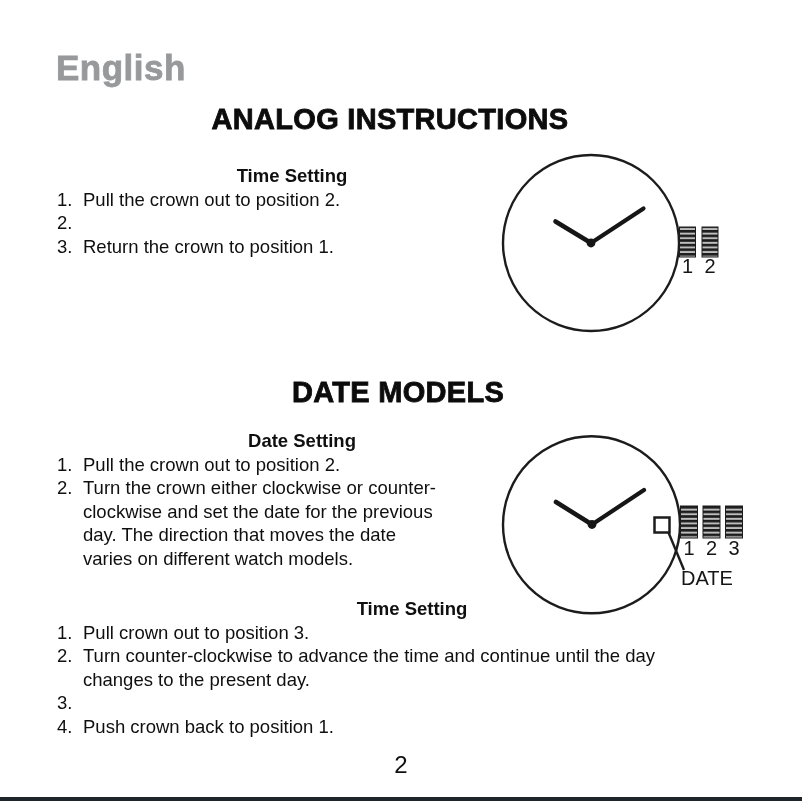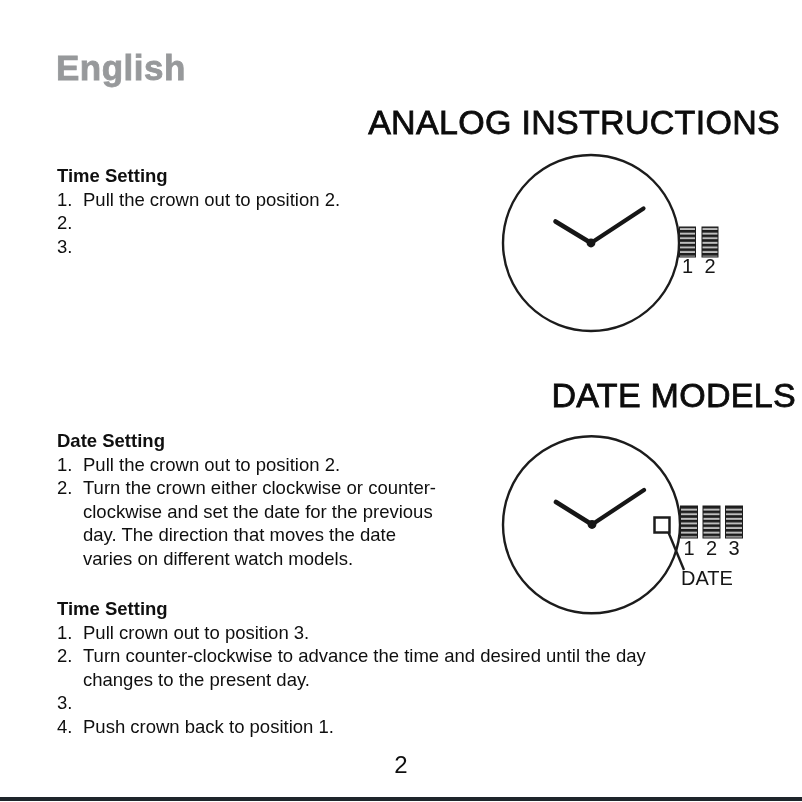--- a/index.html
+++ b/index.html
@@ -6,27 +6,27 @@
   body{
     width:802px;height:802px;position:relative;background:#ffffff;
     font-family:"Liberation Sans", sans-serif;color:#0f0f0f;overflow:hidden;
   }
   .abs{position:absolute;}
   .lang-heading{
     left:56px;top:48px;font-size:35px;font-weight:bold;color:#97999b;
     letter-spacing:.5px;text-align:center;-webkit-text-stroke:.8px #97999b;
   }
   .big-title{
-    left:0;text-align:right;font-size:34px;font-weight:normal;color:#0c0c0c;
+    left:0;text-align:center;font-size:29px;font-weight:bold;color:#0c0c0c;
     letter-spacing:.3px;-webkit-text-stroke:.8px #0c0c0c;white-space:pre;
   }
   .title-analog{top:103px;width:780px;}
   .title-date{top:370px;width:796px;margin-top:6px;}
   .text-block{left:57px;font-size:18.5px;line-height:23.5px;}
-  .sec-heading{font-weight:bold;white-space:pre;}
+  .sec-heading{font-weight:bold;white-space:pre;text-align:center;}
   .step{display:flex;}
   .step .num{width:26px;flex:none;}
   .step .txt{white-space:pre;}
   .block-1{top:164px;width:470px;}
   .block-2{top:429px;width:490px;}
   .block-3{top:597px;width:710px;}
   .page-num{left:0;top:751px;width:802px;text-align:center;font-size:24px;}
   .footer-bar{left:0;top:797px;width:802px;height:4px;background:#1e252b;}
   svg{display:block;}
   svg text{font-family:"Liberation Sans", sans-serif;fill:#161616;}
@@ -42,20 +42,21 @@
   <div class="sec-heading">Time Setting</div>
   <div class="step">
     <span class="num">1.</span>
     <span class="txt">Pull the crown out to position 2.</span>
   </div>
   <div class="step">
     <span class="num">2.</span>
   </div>
   <div class="step">
     <span class="num">3.</span>
+    <span class="txt">Return the crown to position 1.</span>
   </div>
 </div>
 
 <svg class="abs" style="left:495px;top:148px;" width="250" height="192" viewBox="495 148 250 192">
   <defs>
     <pattern id="knurl1" width="4" height="4.6" patternUnits="userSpaceOnUse">
       <rect width="4" height="4.6" fill="#bdbdbd"></rect>
       <rect width="4" height="2.6" fill="#1c1c1c"></rect>
     </pattern>
   </defs>
@@ -109,21 +110,21 @@
 </svg>
 
 <div class="abs text-block block-3">
   <div class="sec-heading">Time Setting</div>
   <div class="step">
     <span class="num">1.</span>
     <span class="txt">Pull crown out to position 3.</span>
   </div>
   <div class="step">
     <span class="num">2.</span>
-    <span class="txt">Turn counter-clockwise to advance the time and desired until the day
+    <span class="txt">Turn counter-clockwise to advance the time and continue until the day
 changes to the present day.</span>
   </div>
   <div class="step">
     <span class="num">3.</span>
   </div>
   <div class="step">
     <span class="num">4.</span>
     <span class="txt">Push crown back to position 1.</span>
   </div>
 </div>

